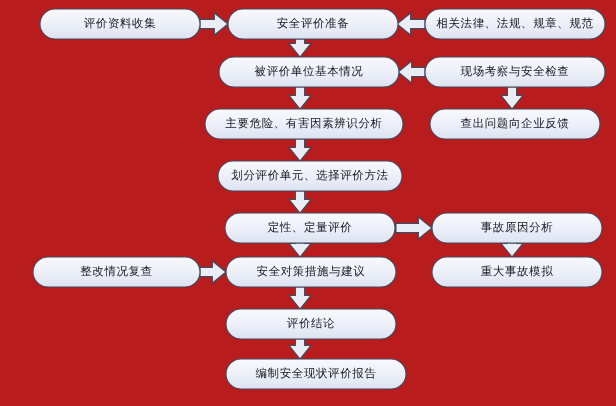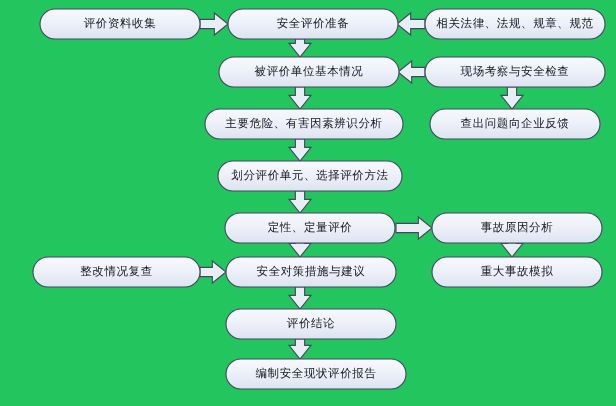--- a/index.html
+++ b/index.html
@@ -7,21 +7,21 @@
     padding: 0;
     background: #ffffff;
   }
   body {
     font-family: "Liberation Serif", "DejaVu Serif", serif;
   }
   #canvas {
     position: relative;
     width: 616px;
     height: 406px;
-    background: #22c55e;
+    background: #b91c1c;
     overflow: hidden;
   }
   #flow-svg {
     position: absolute;
     left: 0;
     top: 0;
     width: 616px;
     height: 406px;
     display: block;
   }

